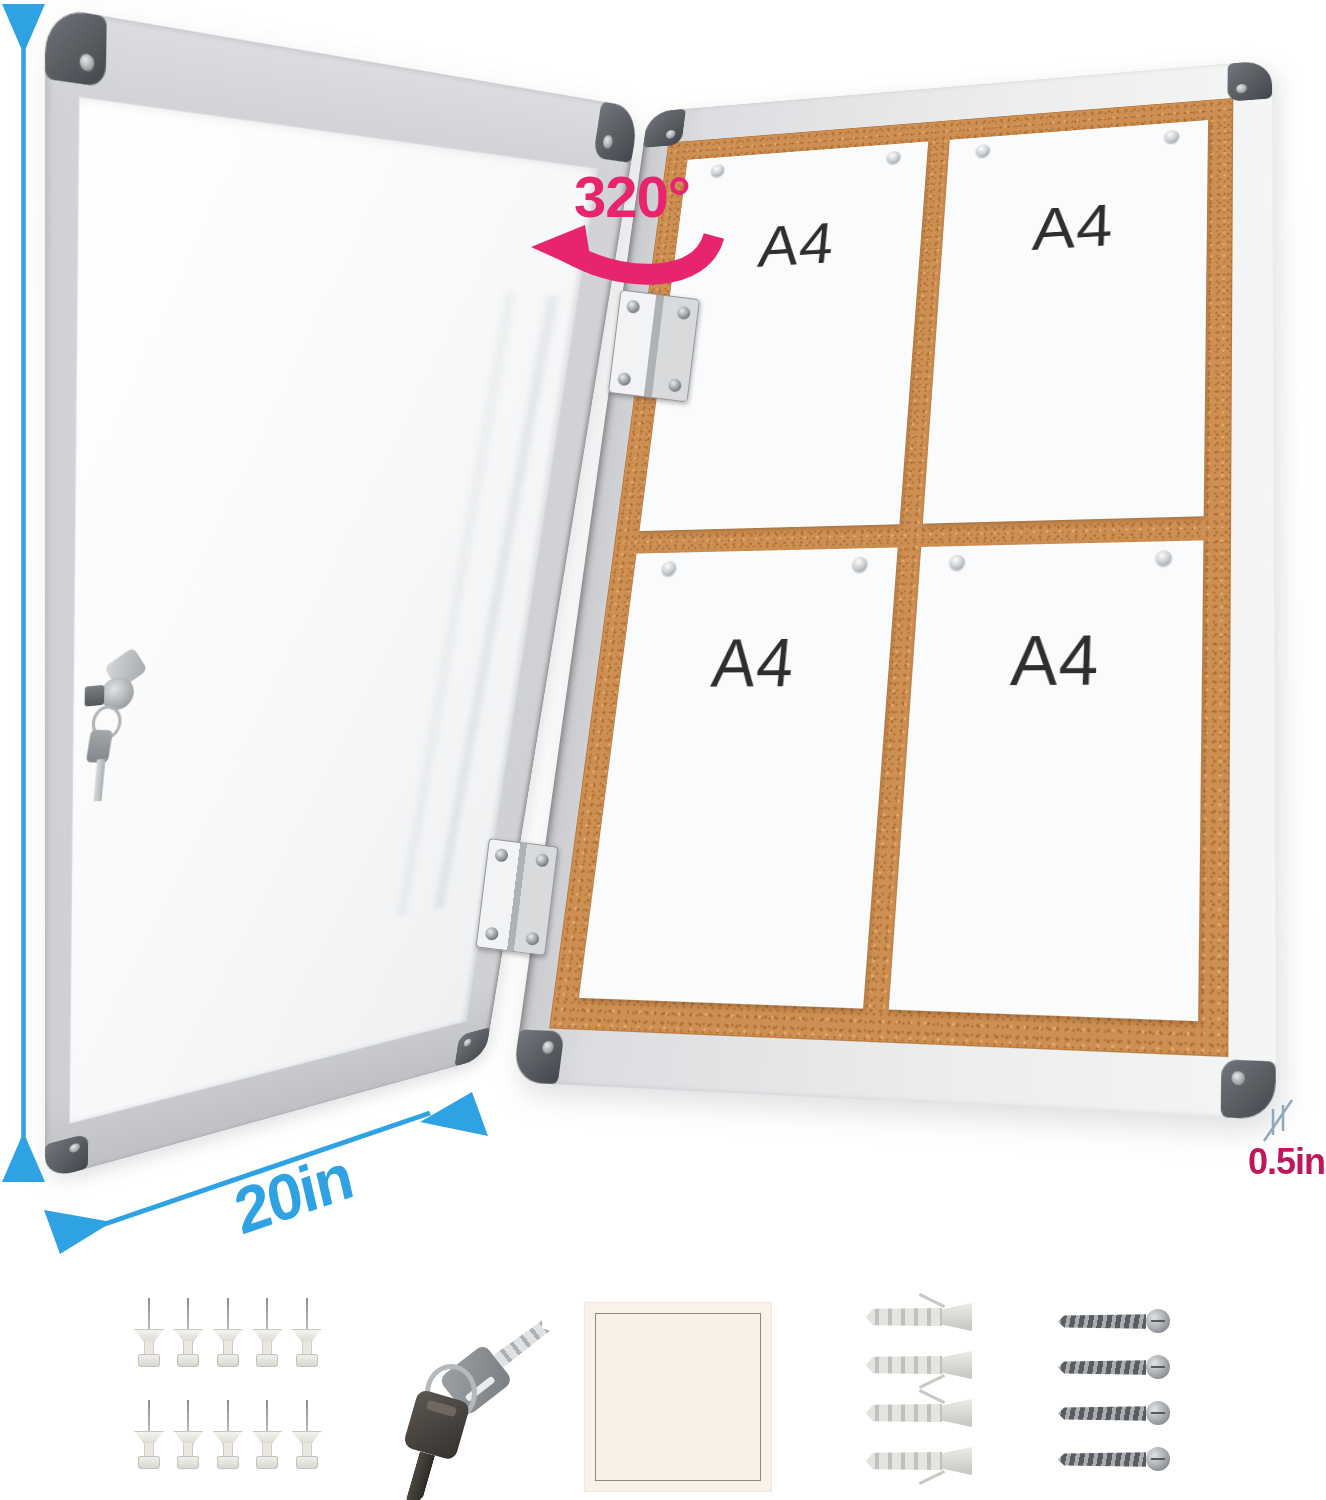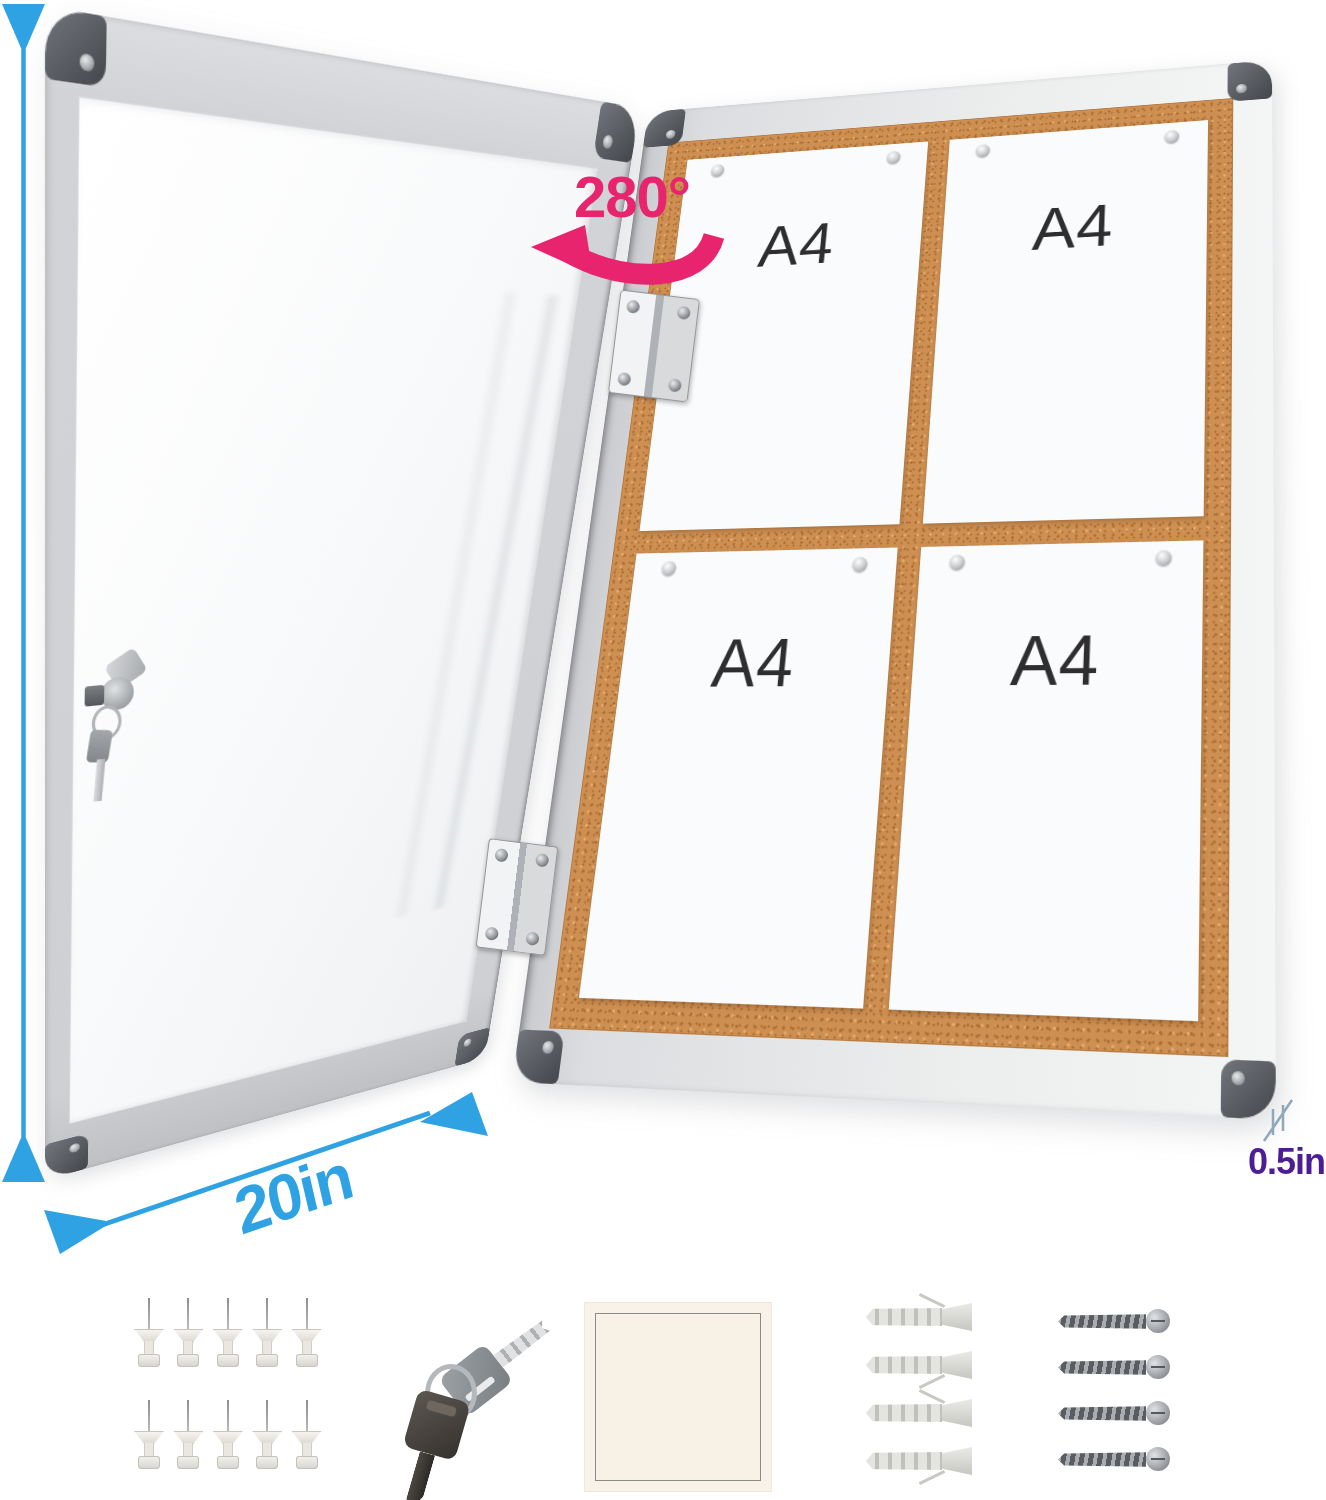--- a/index.html
+++ b/index.html
@@ -252,23 +252,23 @@
     <path d="M 714 236 C 708 258 688 272 656 274 C 622 276 592 266 566 251" fill="none" stroke-width="21" stroke="#E8246F"></path>
     <polygon points="531,247 585,225 593,275" fill="#E8246F"></polygon>
 
     <g stroke-width="2.5" stroke="#8FA8BC">
       <line x1="1273" y1="1109" x2="1273" y2="1135"></line>
       <line x1="1283" y1="1105" x2="1283" y2="1131"></line>
       <line x1="1264" y1="1141" x2="1292" y2="1100"></line>
     </g>
   </svg>
 
-  <div class="anno rotation-label" style="color: rgb(232, 36, 111);">280°</div>
+  <div class="anno rotation-label" style="color: rgb(232, 36, 111);">320°</div>
   <div class="anno width-label" style="color: rgb(46, 162, 226);">20in</div>
-  <div class="anno thickness-label" style="color: #4c1d95;">0.5in</div>
+  <div class="anno thickness-label" style="color: #be185d;">0.5in</div>
 
   <div class="acc pushpins">
     <div class="pin">
       <span class="needle"></span>
       <span class="flange"></span>
       <span class="neck"></span>
       <span class="base"></span>
     </div>
   <div class="pin">
       <span class="needle"></span>

